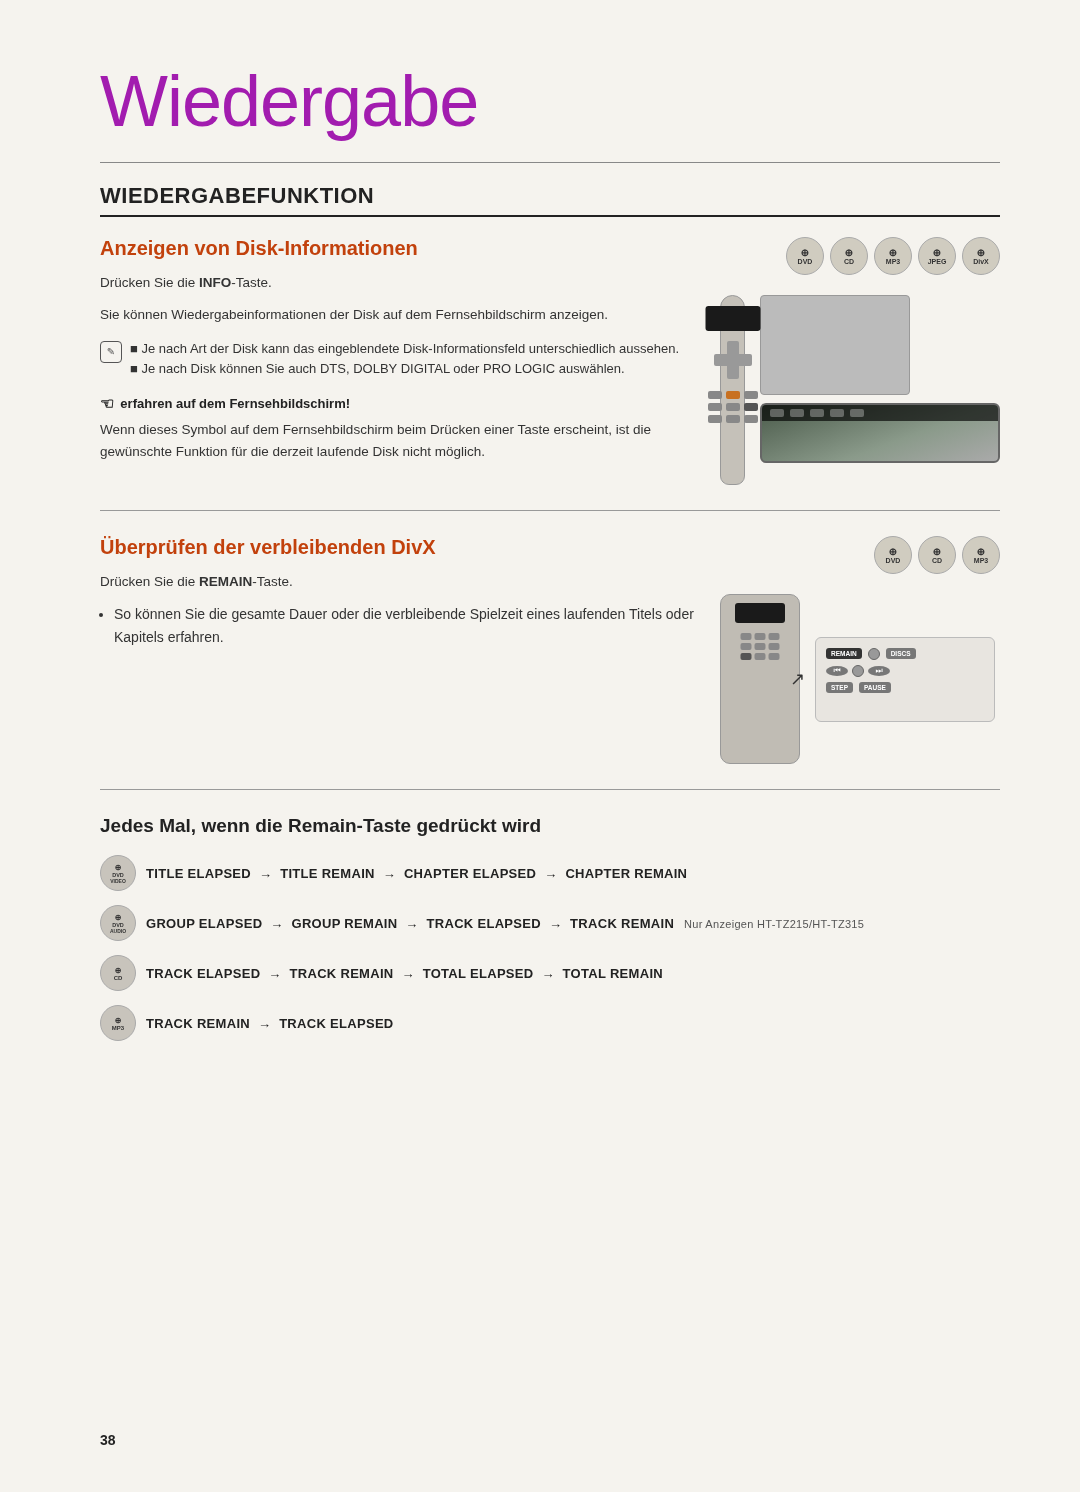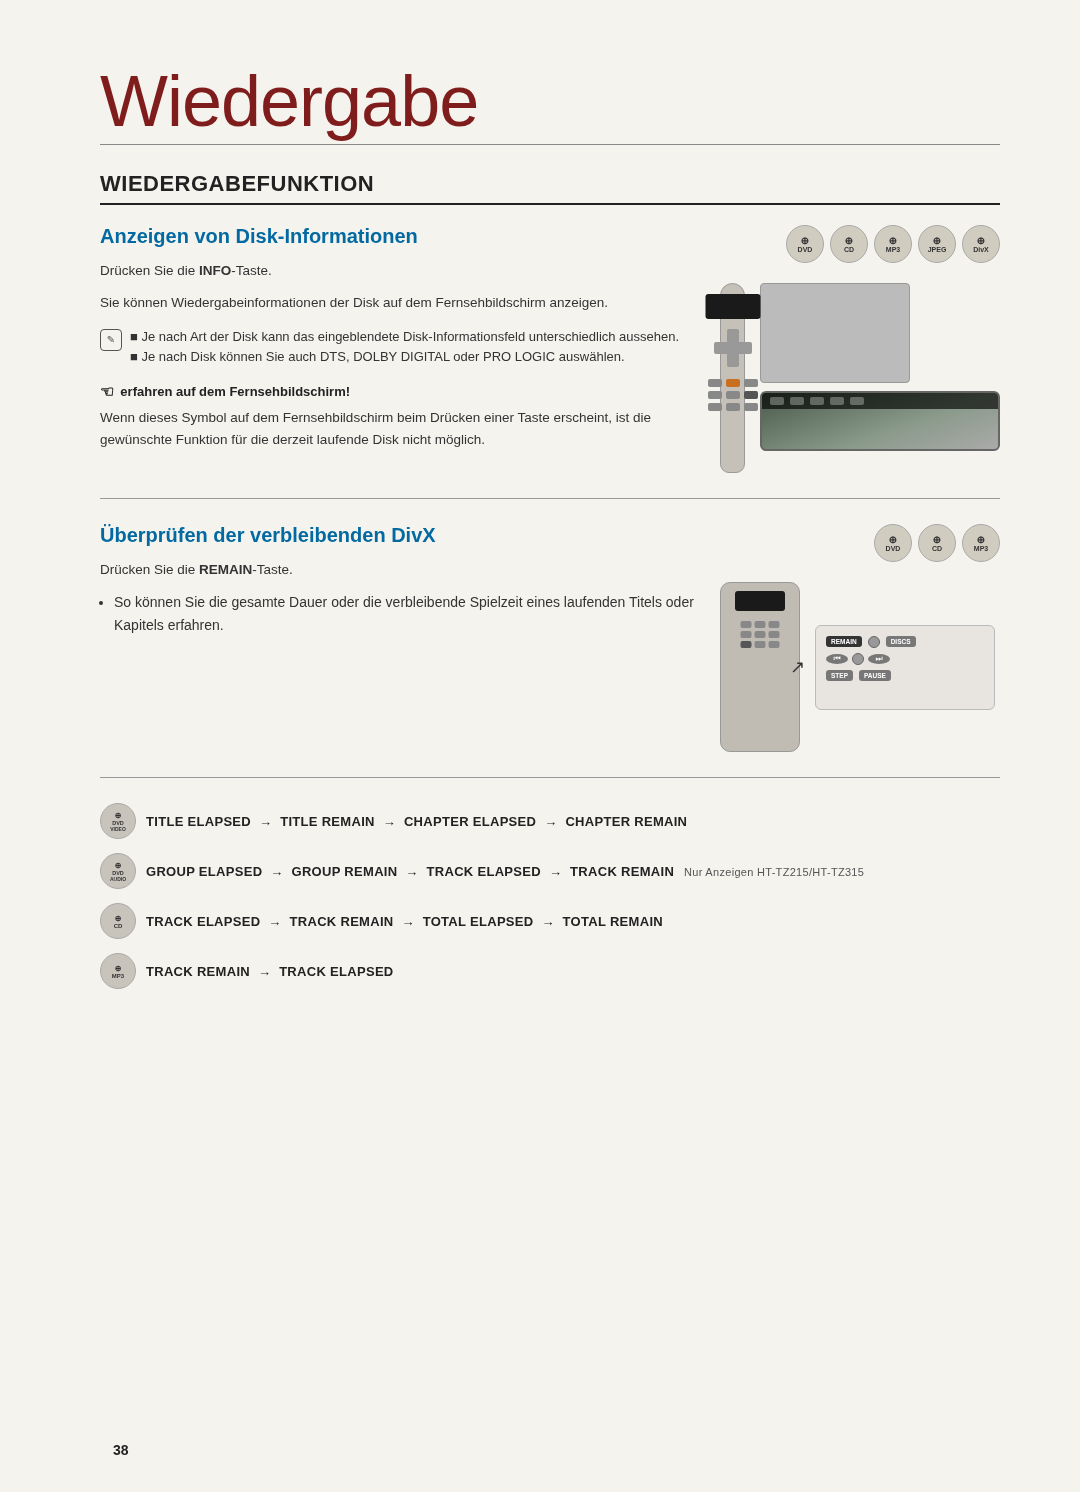--- a/index.html
+++ b/index.html
@@ -14,43 +14,43 @@
 
     .page {
       padding: 60px 80px 60px 100px;
       max-width: 1080px;
     }
 
     
     .main-title {
       font-size: 72px;
       font-weight: 200;
-      color: #7f1d1d;
+      color: #a21caf;
       border-bottom: 1px solid #888;
-      padding-bottom: 2px;
-      margin-bottom: 26px;
+      padding-bottom: 20px;
+      margin-bottom: 20px;
       letter-spacing: -1px;
     }
 
     
     .section-heading {
       font-size: 22px;
       font-weight: 900;
       color: #222;
       border-bottom: 2px solid #222;
       padding-bottom: 6px;
       margin-bottom: 20px;
       letter-spacing: 0.5px;
     }
 
     
     .subsection-heading {
       font-size: 20px;
       font-weight: 700;
-      color: #0369a1;
+      color: #c2410c;
       margin-bottom: 12px;
     }
 
     
     .media-icons-row {
       display: flex;
       gap: 6px;
       margin-bottom: 8px;
       justify-content: flex-end;
     }
@@ -205,26 +205,25 @@
     .note-small {
       font-size: 11px;
       font-weight: normal;
       color: #555;
       margin-left: 6px;
     }
 
     
     .page-number {
       position: absolute;
-      bottom: 34px;
+      bottom: 44px;
       left: 100px;
       font-size: 14px;
       font-weight: bold;
       color: #222;
-      margin-left: 13px;
     }
 
     
     .bullet-list {
       margin-left: 14px;
     }
 
     .bullet-list li {
       font-size: 14px;
       line-height: 1.65;
@@ -566,20 +565,21 @@
             </div>
           </div>
         </div>
       </div>
     </div>
   </div>
 
   <hr class="divider">
 
   <div class="jedes-section">
+    <h3 class="jedes-heading">Jedes Mal, wenn die Remain-Taste gedrückt wird</h3>
 
     <div class="flow-row">
       <div class="disc-badge">
         <span class="top-symbol">⊕</span>
         <span style="font-size:5.5px;">DVD</span>
         <span style="font-size:5px;">VIDEO</span>
       </div>
       <span class="flow-text">
         TITLE ELAPSED <span class="arrow">→</span> TITLE REMAIN <span class="arrow">→</span> CHAPTER ELAPSED <span class="arrow">→</span> CHAPTER REMAIN
       </span>

